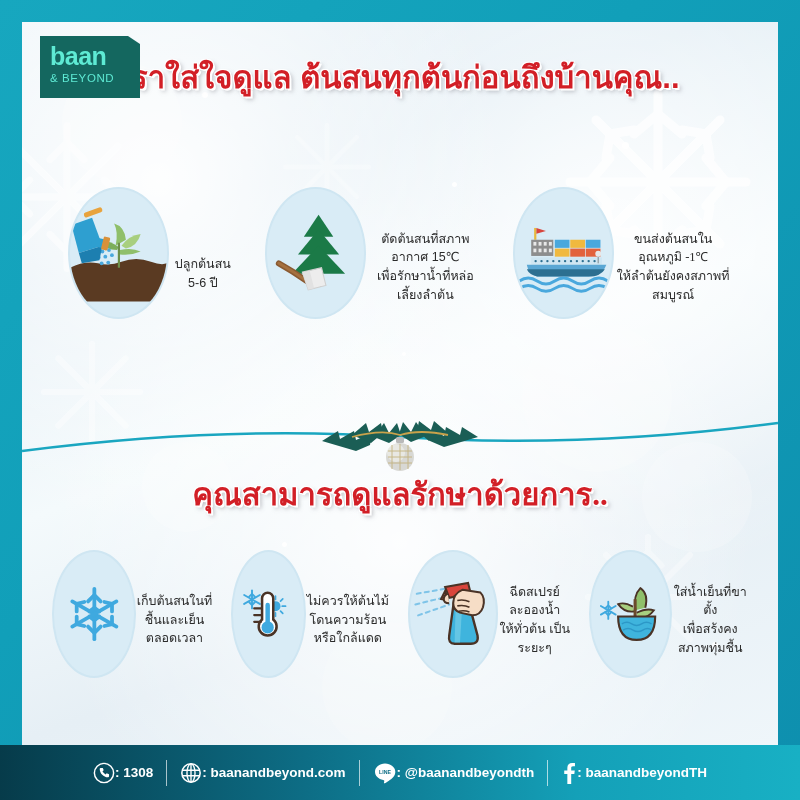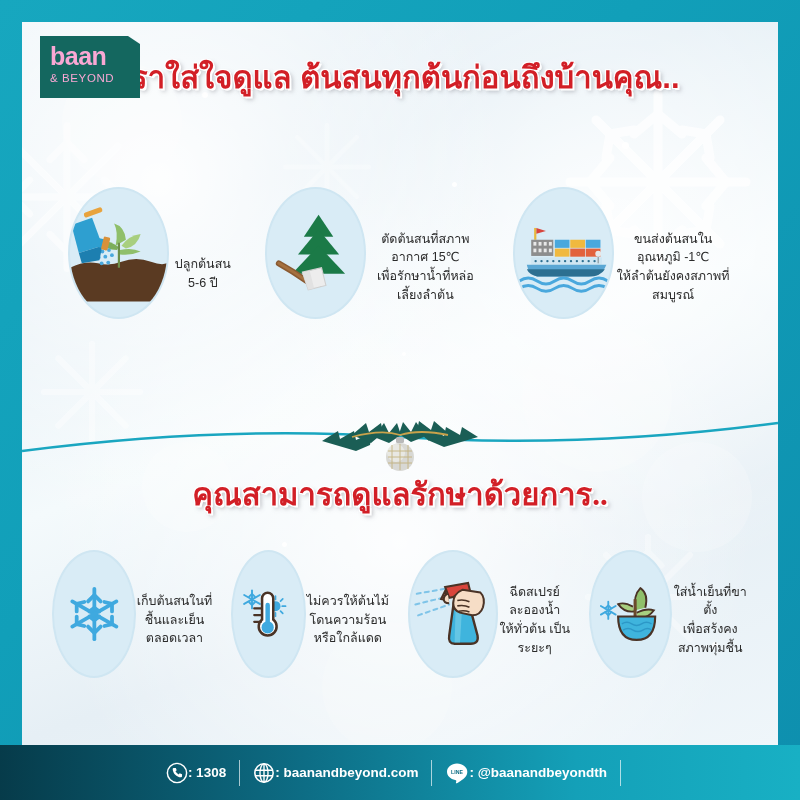--- a/index.html
+++ b/index.html
@@ -31,21 +31,21 @@
   .bg-deco { position:absolute; inset:0; pointer-events:none; }
   .bokeh { position:absolute; border-radius:50%; background:rgba(255,255,255,.55); }
   .snowdot { position:absolute; border-radius:50%; background:rgba(255,255,255,.9); }
   .flake-svg { position:absolute; opacity:.55; }
 
   
   .logo {
     position:absolute; left:18px; top:14px;
     width:100px; height:62px;
     background:#14675f;
-    color:#f9a8d4;
+    color:#5eead4;
     padding:9px 0 0 10px;
     clip-path: polygon(0 0, 88% 0, 100% 13%, 100% 100%, 0 100%);
     z-index:5;
   }
   .logo-main { font-size:25px; font-weight:bold; letter-spacing:-.5px; line-height:.95; }
   .logo-sub  { font-size:11.5px; letter-spacing:.6px; margin-top:3px; }
 
   
   .headline {
     position:absolute; width:100%; text-align:center;
@@ -79,21 +79,21 @@
   .caption {
     margin-top:12px;
     text-align:center;
     color:#2b2b2b;
     font-size:12.5px;
     line-height:1.5;
     white-space:pre-line;
   }
   #row-top .item:nth-child(1) .caption { margin-top:42px; }
   #row-top .item:nth-child(2) .caption { margin-top:28px; }
-  #row-top .item:nth-child(3) .caption { margin-top:28px; }
+  #row-top .item:nth-child(3) .caption { margin-top:28px;font-family:Liberation Serif, serif; }
 
   
   .divider { position:absolute; left:0; top:385px; width:100%; height:75px; z-index:3; }
 
   
   .footer {
     position:absolute; left:0; bottom:0; width:100%; height:55px;
     background:linear-gradient(90deg,#063b4a 0%, #0d6d85 38%, #14a0b8 72%, #18b0c4 100%);
     display:flex; align-items:center; justify-content:center;
     gap:0; z-index:6;
@@ -467,16 +467,24 @@
         <svg width="24" height="24" viewBox="0 0 24 24">
           <path d="M12 2.6 C6.4 2.6 2 6.3 2 10.8 c0 4.1 3.5 7.5 8.2 8.1 .4 .1 .9 .3 1 .6 .1 .3 .1 .8 0 1.1 0 0 -.1 .8 -.2 1 -.1 .3 -.2 1 .9 .6 1.1 -.5 6 -3.5 8.2 -6 1.5 -1.6 2.2 -3.3 2.2 -5.4 C22.3 6.3 17.7 2.6 12 2.6 Z" fill="#fff"></path>
           <text x="12" y="13" text-anchor="middle" font-size="5.2" font-weight="bold" fill="#0d6d85" font-family="Liberation Sans, sans-serif">LINE</text>
         </svg>
       </span>
       <span class="f-label">: @baanandbeyondth</span>
     </div>
 
     <div class="f-sep"></div>
 
+    <div class="f-item">
+      <span class="f-icon">
+        <svg width="16" height="22" viewBox="0 0 16 24">
+          <path d="M10.4 24 V13.2 h3.4 l.5 -4 h-3.9 V6.6 c0 -1.1 .3 -1.9 2 -1.9 H14.5 V1.2 C14.2 1.1 12.9 1 11.4 1 8.3 1 6.2 2.9 6.2 6.2 v3 H2.8 v4 H6.2 V24 Z" fill="#fff"></path>
+        </svg>
+      </span>
+      <span class="f-label">: baanandbeyondTH</span>
+    </div>
 
   </div>
 
 </div>
 
 </body></html>

